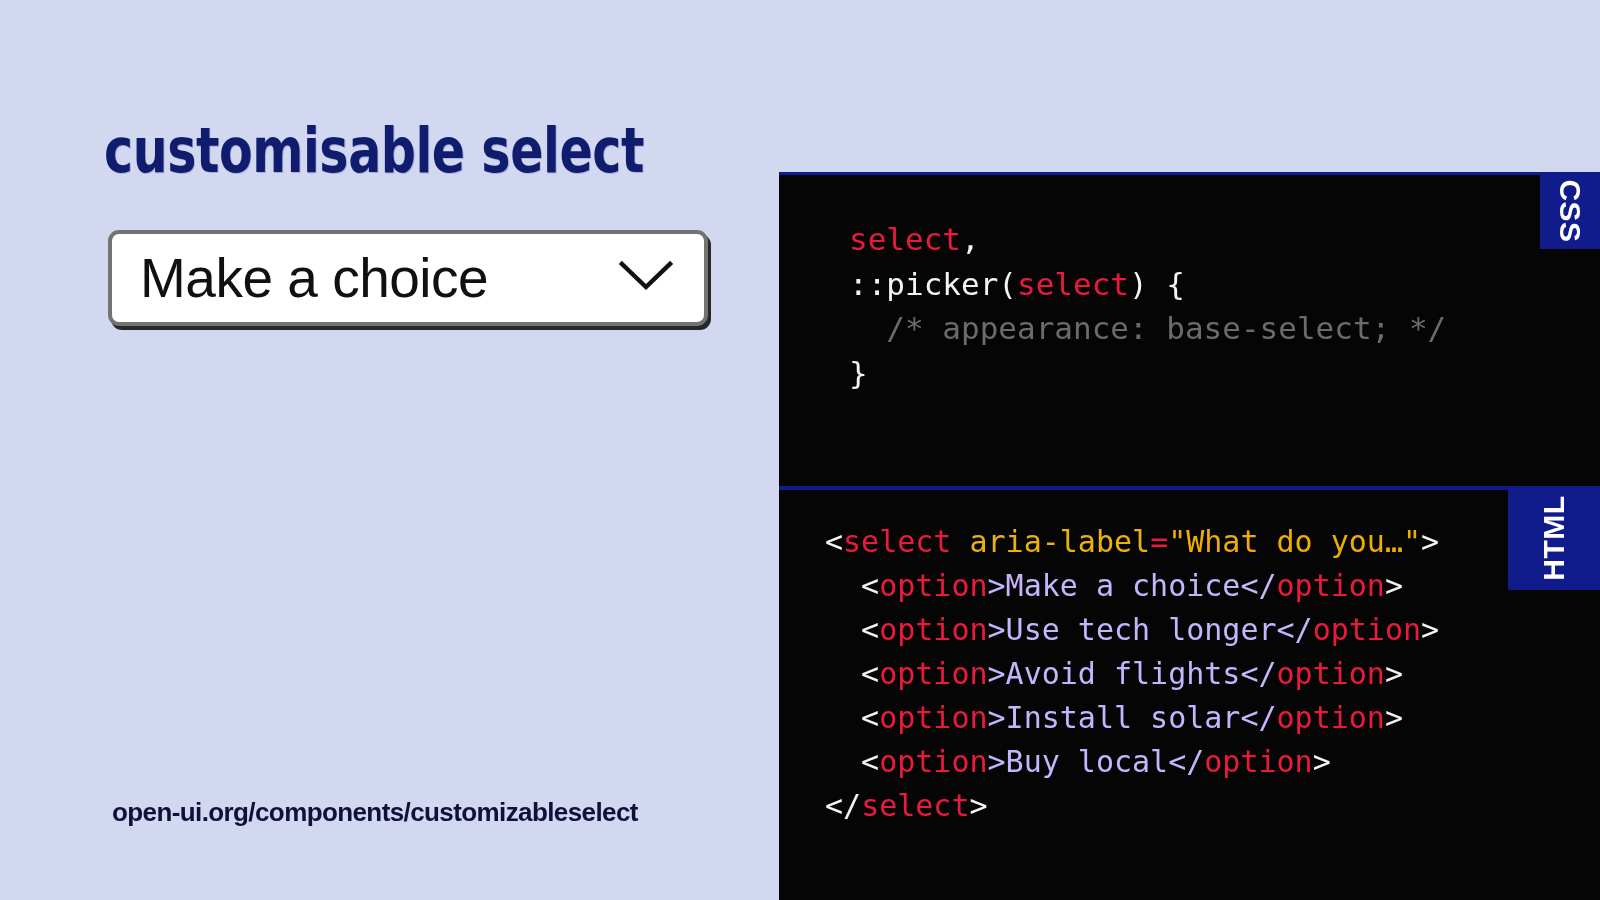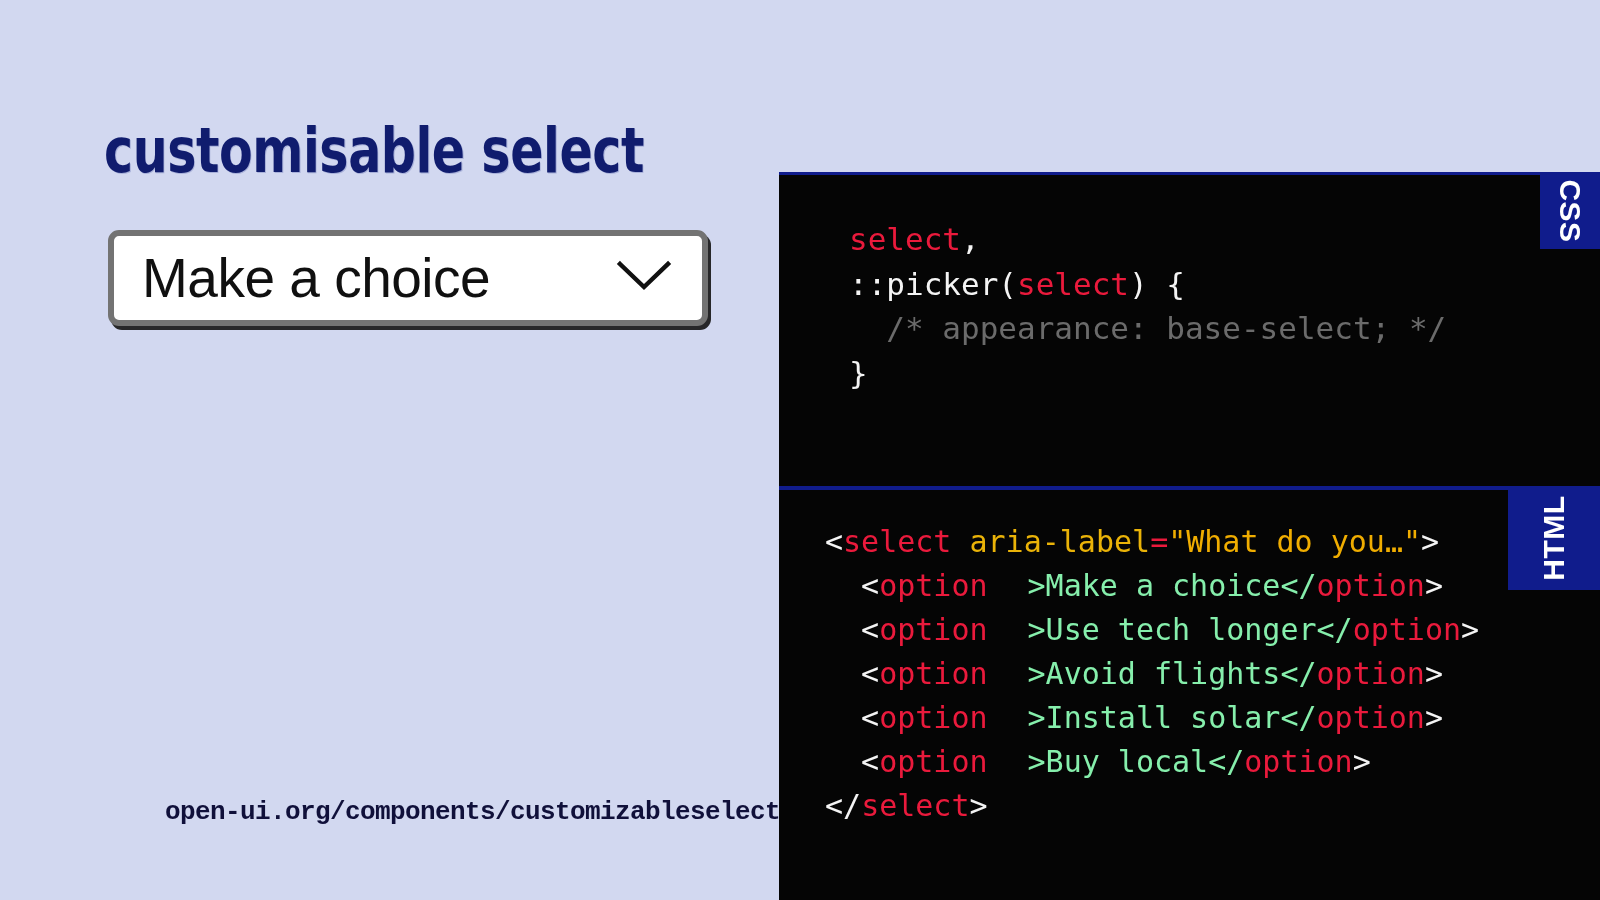--- a/index.html
+++ b/index.html
@@ -44,21 +44,21 @@
 
   
   #select-control {
     position: absolute;
     left: 108px;
     top: 230px;
     width: 600px;
     height: 96px;
     box-sizing: border-box;
     background: #ffffff;
-    border: 6px solid #737373;
+    border: 4px solid #737373;
     border-radius: 11px;
     box-shadow: 3px 4px 0 rgba(30,30,30,0.95);
     display: flex;
     align-items: center;
     justify-content: space-between;
     padding: 0 26px 0 28px;
     cursor: pointer;
   }
   #select-value {
     font-family: "Liberation Sans", sans-serif;
@@ -76,27 +76,26 @@
   }
 
   
   #footer-url {
     position: absolute;
     left: 112px;
     top: 796px;
     width: 668px;
     overflow: hidden;
     white-space: nowrap;
-    font-family: Liberation Mono, monospace;
+    font-family: Liberation Sans, sans-serif;
     font-weight: 700;
     font-size: 26px;
     letter-spacing: -0.6px;
     color: #10103a;
     line-height: 1.3;
-    text-align: right;
   }
 
   
   #code-panel {
     position: absolute;
     left: 779px;
     top: 172px;
     width: 821px;
     height: 728px;
     background: #050505;
@@ -130,21 +129,21 @@
     letter-spacing: 0px;
   }
   pre.code.html-code {
     font-size: 30px;
     line-height: 44px;
   }
 
   .tok-tag      { color: #ea1a3c; }
   .tok-sel      { color: #ea1a3c; }
   .tok-punct    { color: #f4f4f4; }
-  .tok-text     { color: #86efac; margin-left: 40px; }
+  .tok-text     { color: #c4b5fd; }
   .tok-attr     { color: #eab308; }
   .tok-val      { color: #f0ad00; }
   .tok-eq       { color: #ea1a3c; }
   .tok-comment  { color: #6b6b6b; }
 
   
   .lang-badge {
     position: absolute;
     background: #101c8c;
     color: #ffffff;

